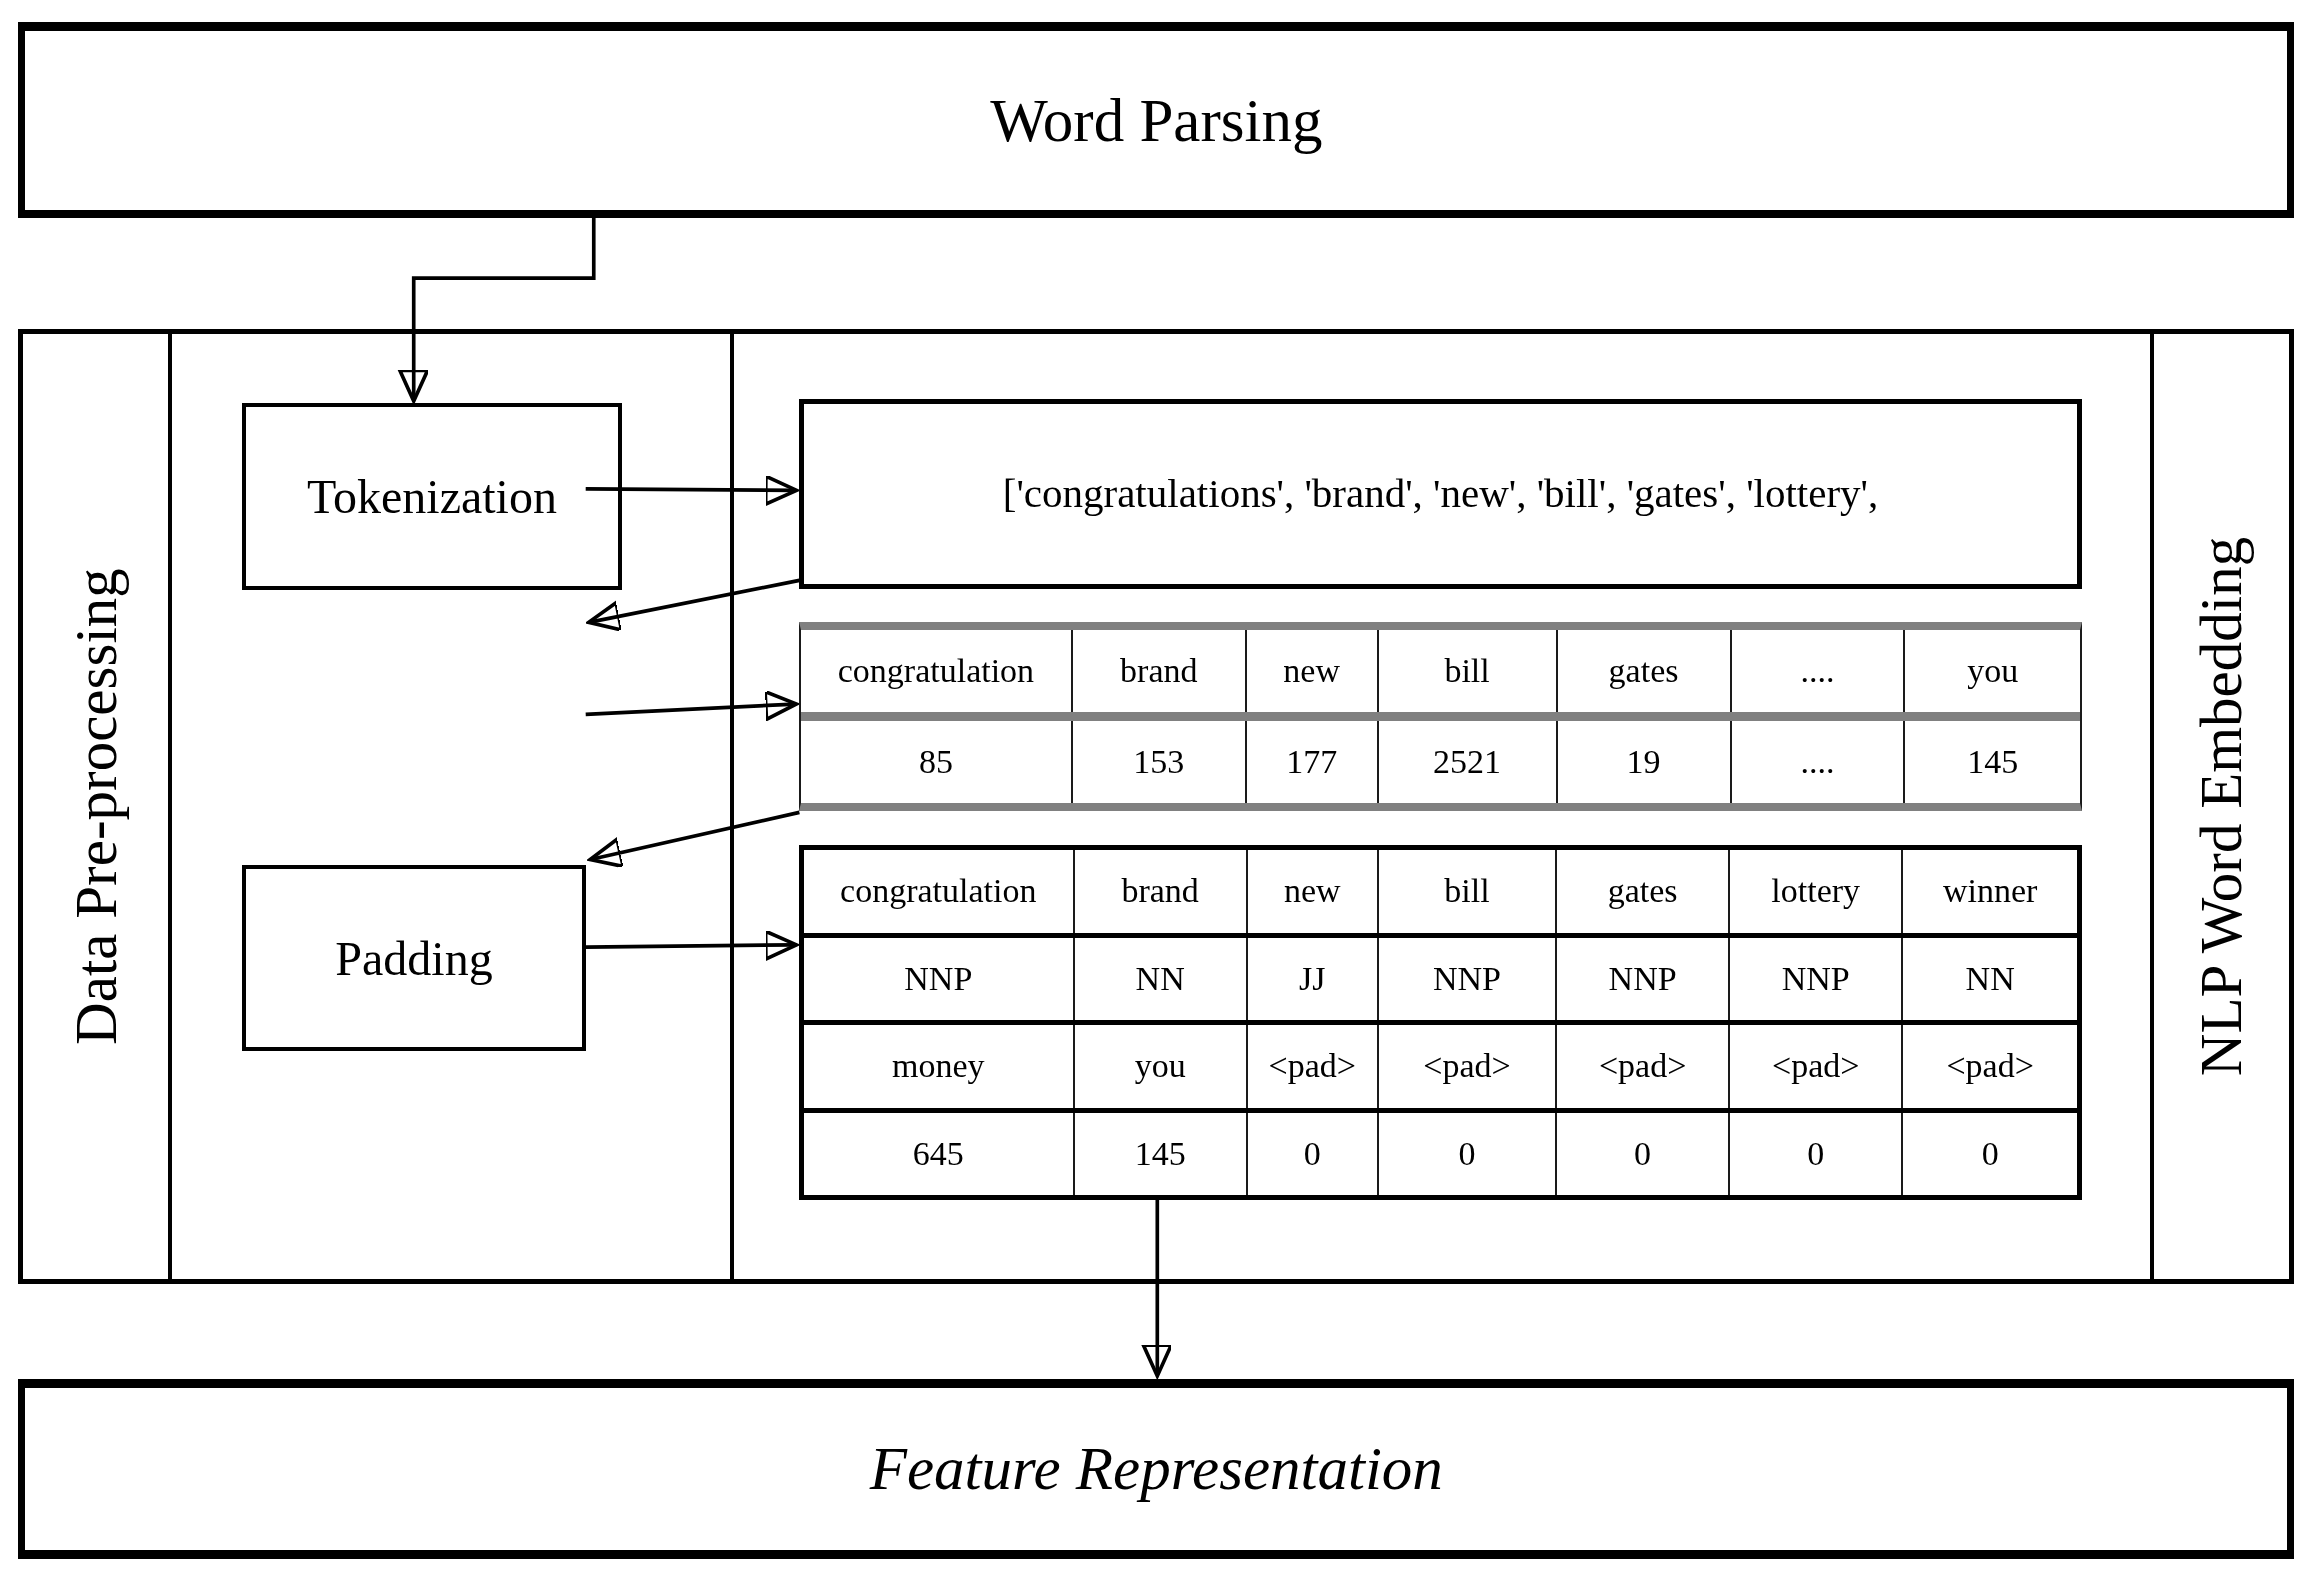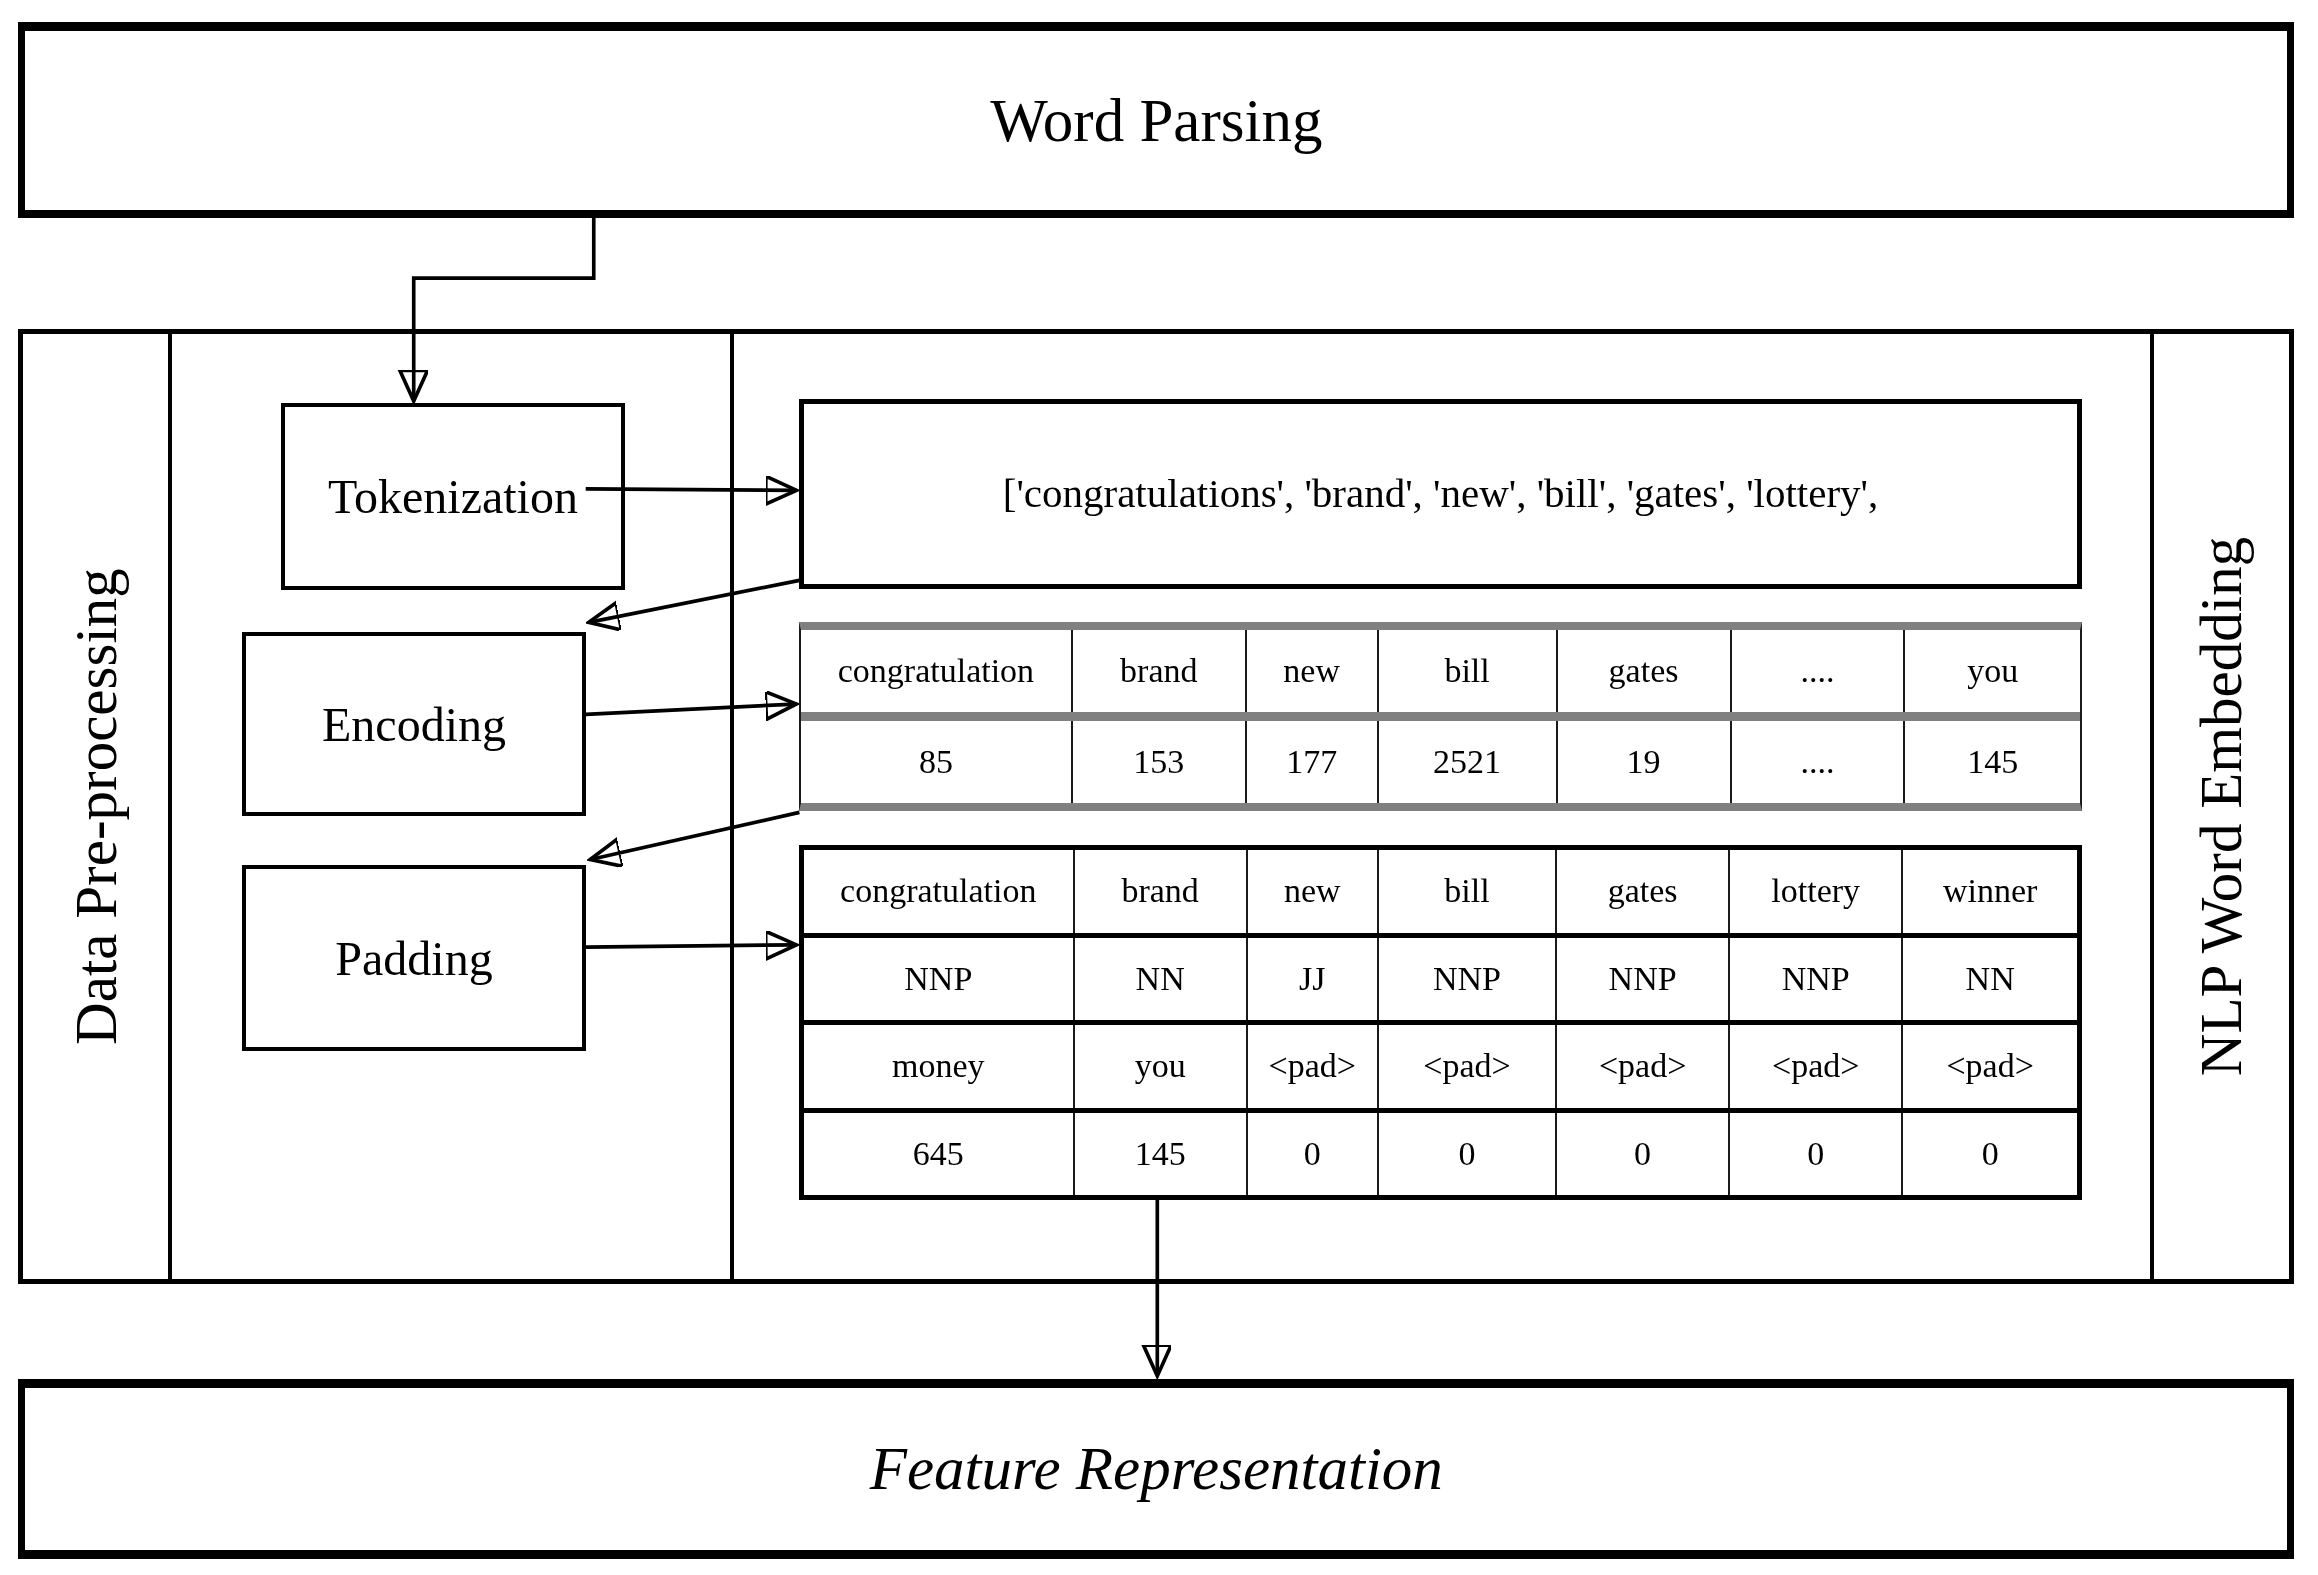--- a/index.html
+++ b/index.html
@@ -71,25 +71,22 @@
   <div class="abs vdivider" style="left:730px;"></div>
   <div class="abs vdivider" style="left:2150px;"></div>
 
   <div class="abs center vstrip" style="left:24px;width:144px;">
     <span class="vtext">Data Pre-processing</span>
   </div>
   <div class="abs center vstrip" style="left:2155px;width:134px;">
     <span class="vtext">NLP Word Embedding</span>
   </div>
 
-  <div class="abs center proc" style="left:242px;top:403px;width:344px;height:187px;margin-left:39px;">
+  <div class="abs center proc" style="left:242px;top:403px;width:380px;height:187px;">
     <span>Tokenization</span>
-  </div>
-  <div class="abs center proc" style="left:242px;top:632px;width:344px;height:184px;">
-    <span>Encoding</span>
   </div>
   <div class="abs center proc" style="left:242px;top:865px;width:344px;height:186px;">
     <span>Padding</span>
   </div>
 
   <div class="abs token-box">
     <span>['congratulations', 'brand', 'new', 'bill', 'gates', 'lottery',</span>
   </div>
 
   <div class="abs dtable etable">

